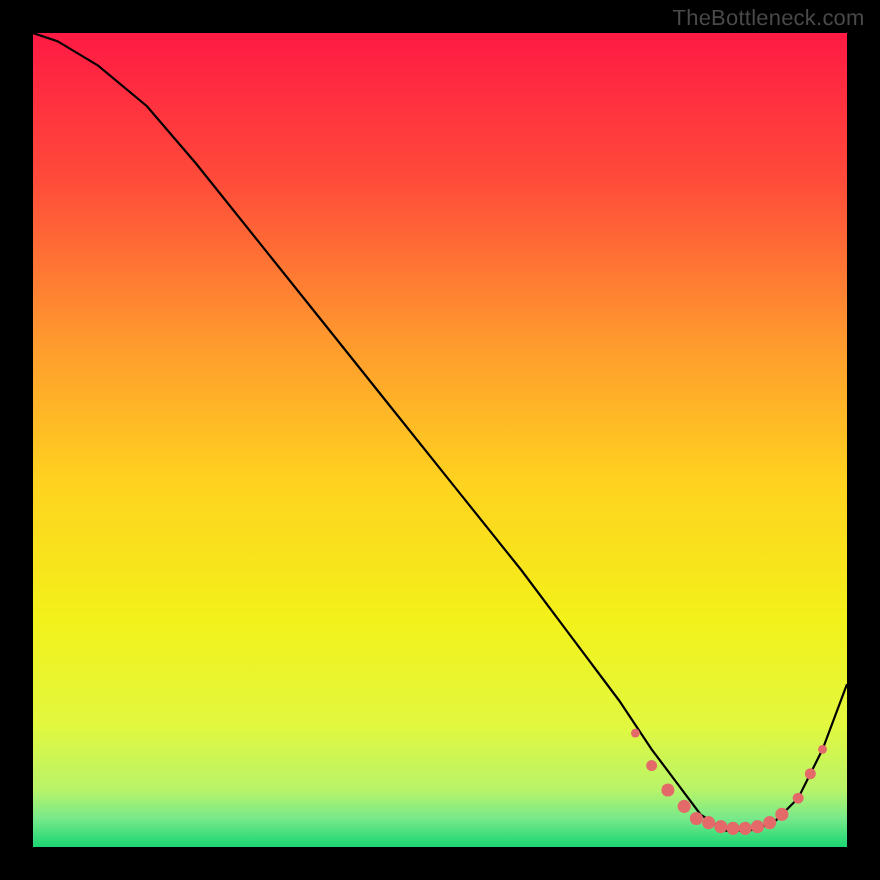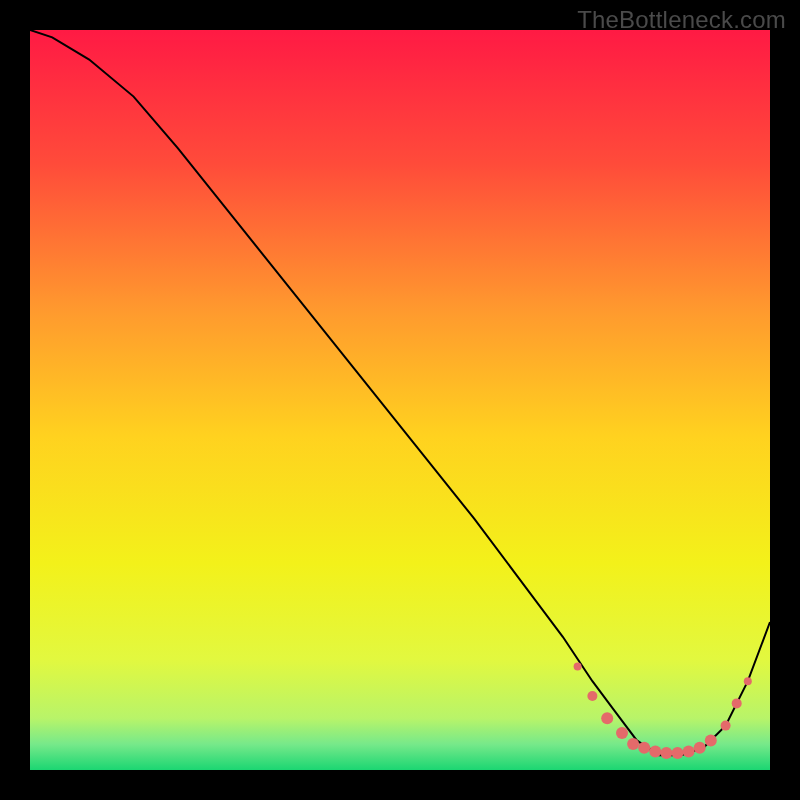--- a/index.html
+++ b/index.html
@@ -8,21 +8,21 @@
     position: relative;
     width: 800px;
     height: 800px;
     background: #000;
   }
   .watermark {
     position: absolute;
     top: 6px;
     right: 14px;
     color: #4a4a4a;
-    font-size: 24px;
+    font-size: 20px;
     font-weight: 500;
     letter-spacing: 0.2px;
   }
   .plot {
     position: absolute;
     left: 30px;
     top: 30px;
     width: 740px;
     height: 740px;
   }

